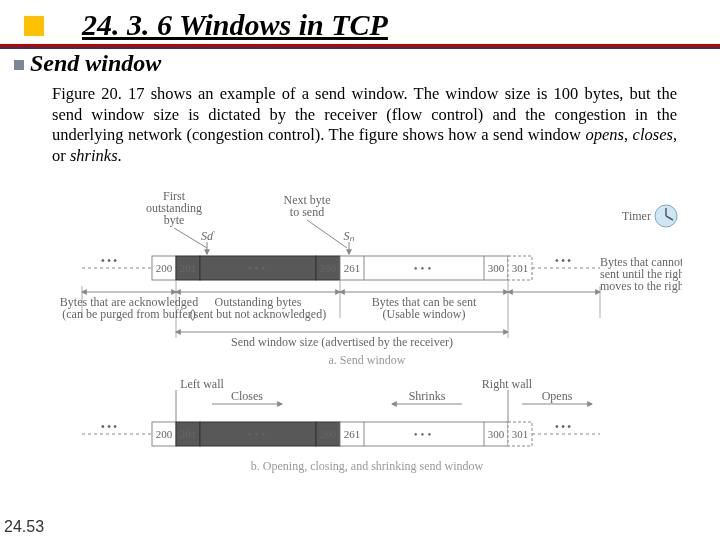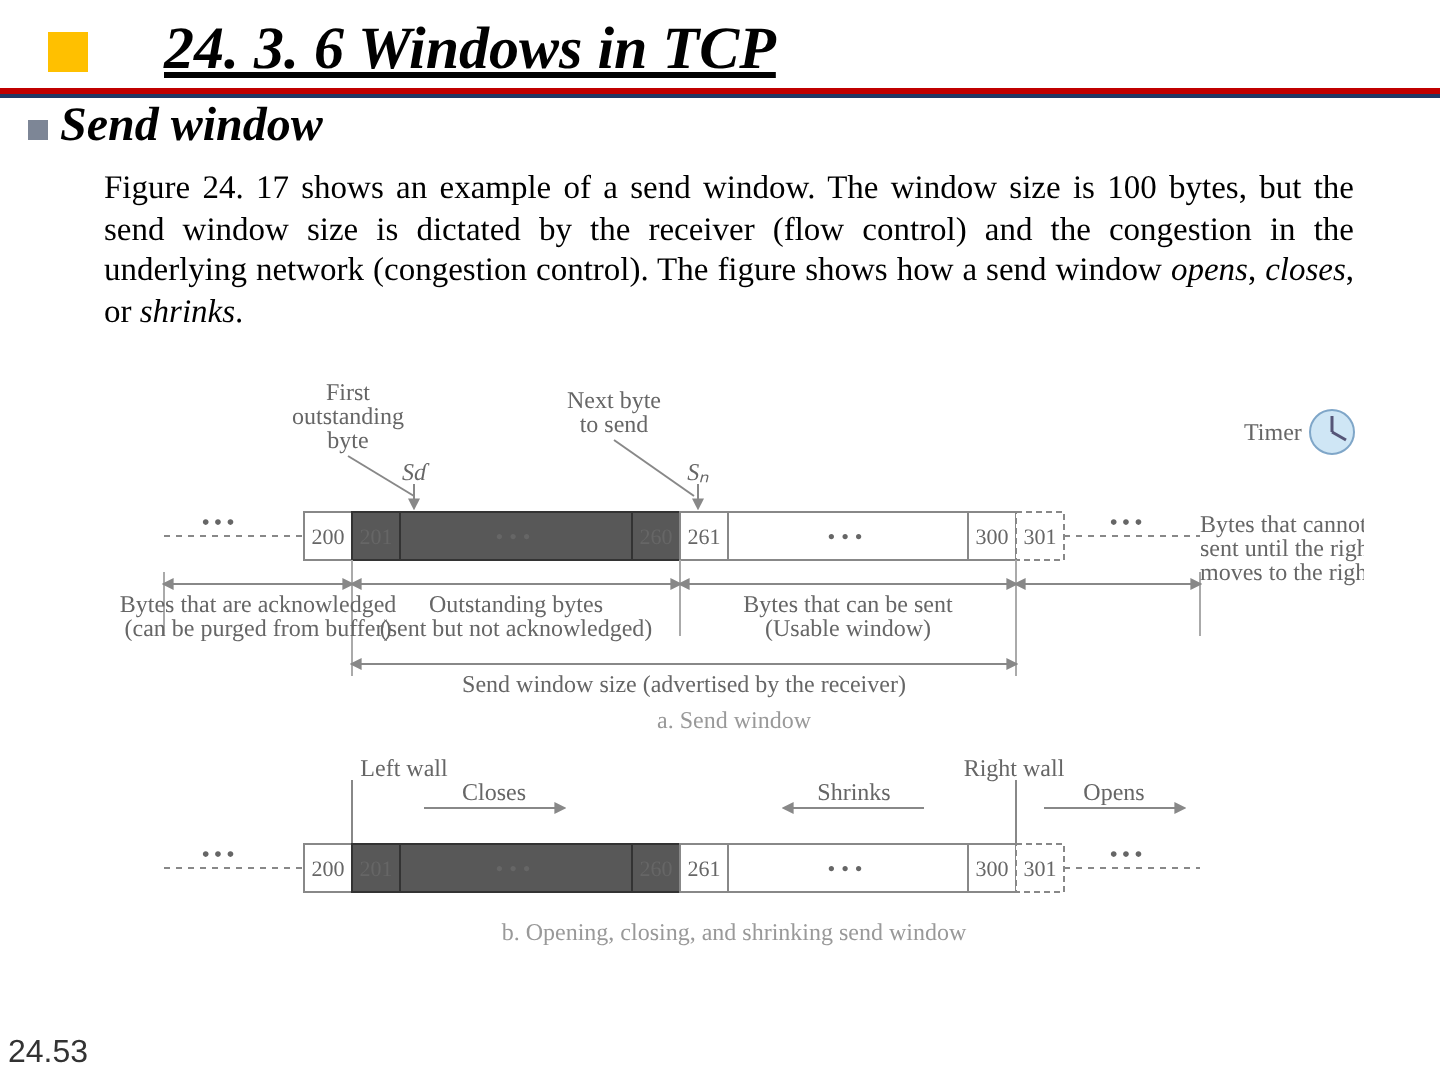--- a/index.html
+++ b/index.html
@@ -36,21 +36,21 @@
 
   <div class="title-accent"></div>
   <div class="title-bar">24. 3. 6  Windows in TCP</div>
   <div class="red-line"></div>
   <div class="blue-line"></div>
 
   <div class="bullet-sq"></div>
   <div class="sub-heading">Send window</div>
 
   <div class="body-text">
-    <span>Figure 24. 17 shows an example of a send window. The window size is 100 bytes, but the send window size is dictated by the receiver (flow control) and the congestion in the underlying network (congestion control). The figure shows how a send window </span><i>opens</i><span>, </span><i>closes</i><span>, or </span><i>shrinks</i><span>.</span>
+    <span>Figure 20. 17 shows an example of a send window. The window size is 100 bytes, but the send window size is dictated by the receiver (flow control) and the congestion in the underlying network (congestion control). The figure shows how a send window </span><i>opens</i><span>, </span><i>closes</i><span>, or </span><i>shrinks</i><span>.</span>
   </div>
 
   <svg class="diagram" viewBox="0 0 630 310">
     <defs>
       <marker id="ah" viewBox="0 0 10 10" refX="8" refY="5" markerWidth="6" markerHeight="6" orient="auto-start-reverse">
         <path d="M0,0 L10,5 L0,10 z" fill="#888"></path>
       </marker>
     </defs>
 
     <text x="122" y="10" class="lbl center">First</text>

